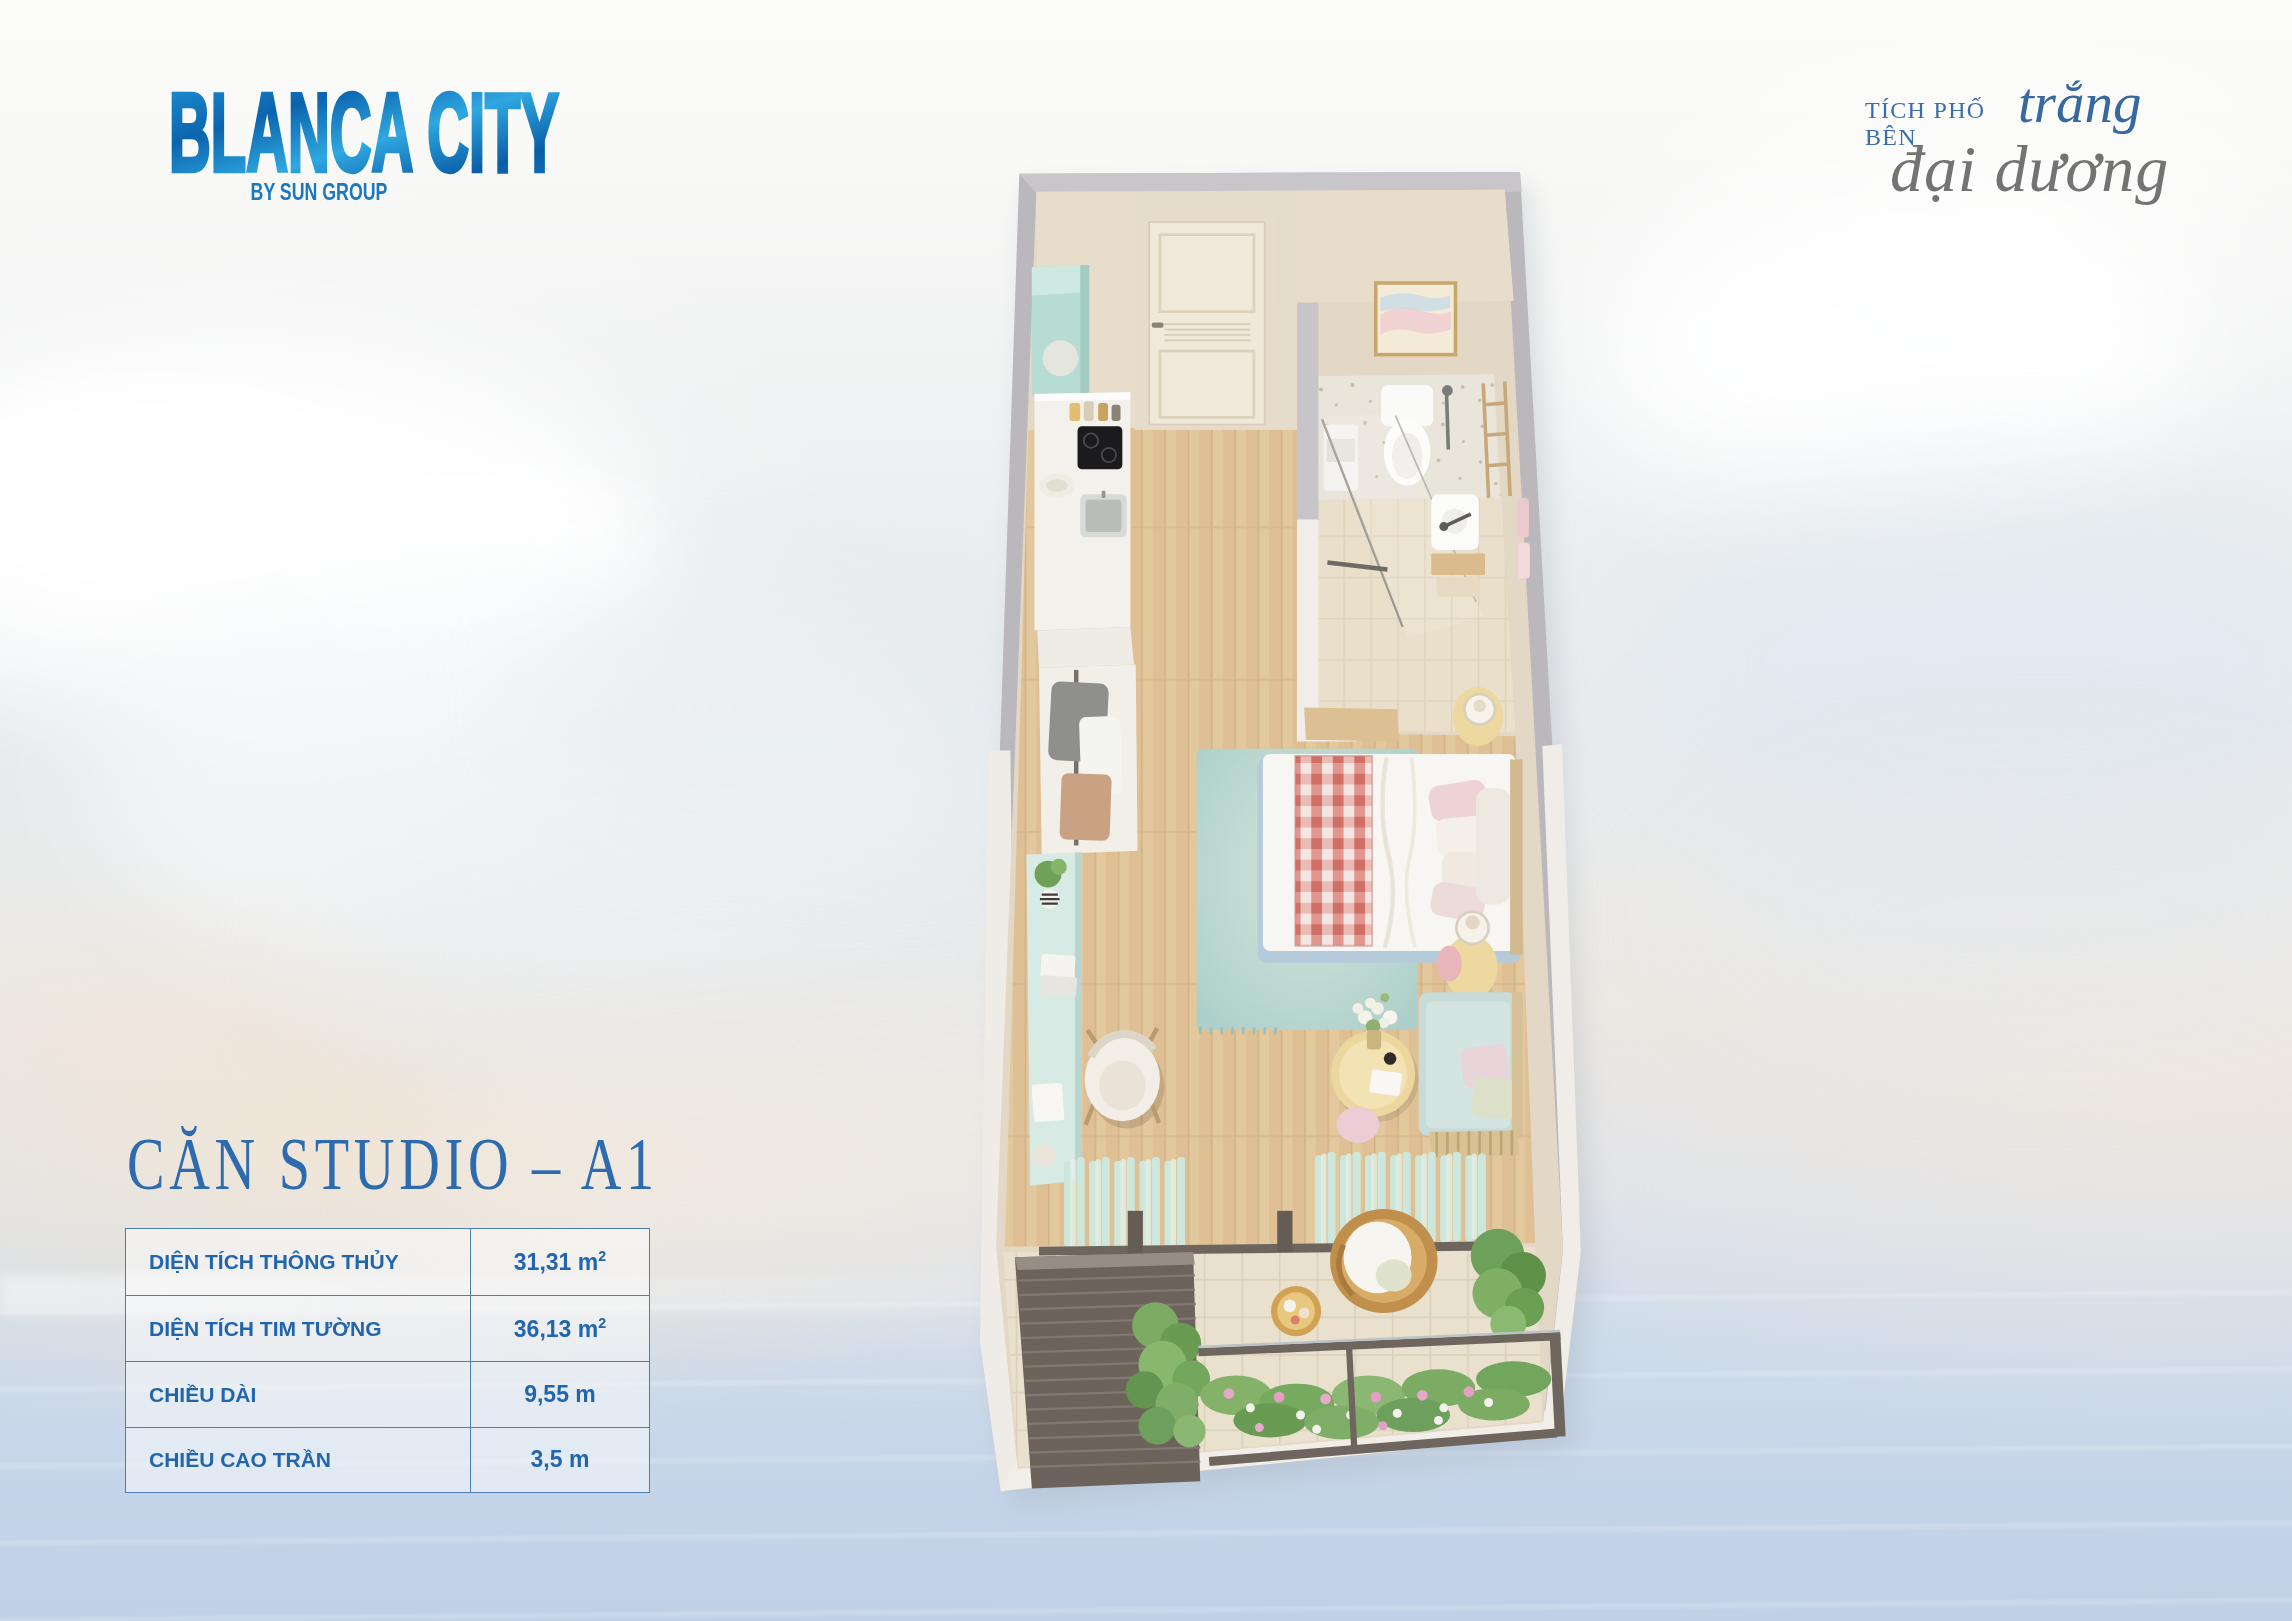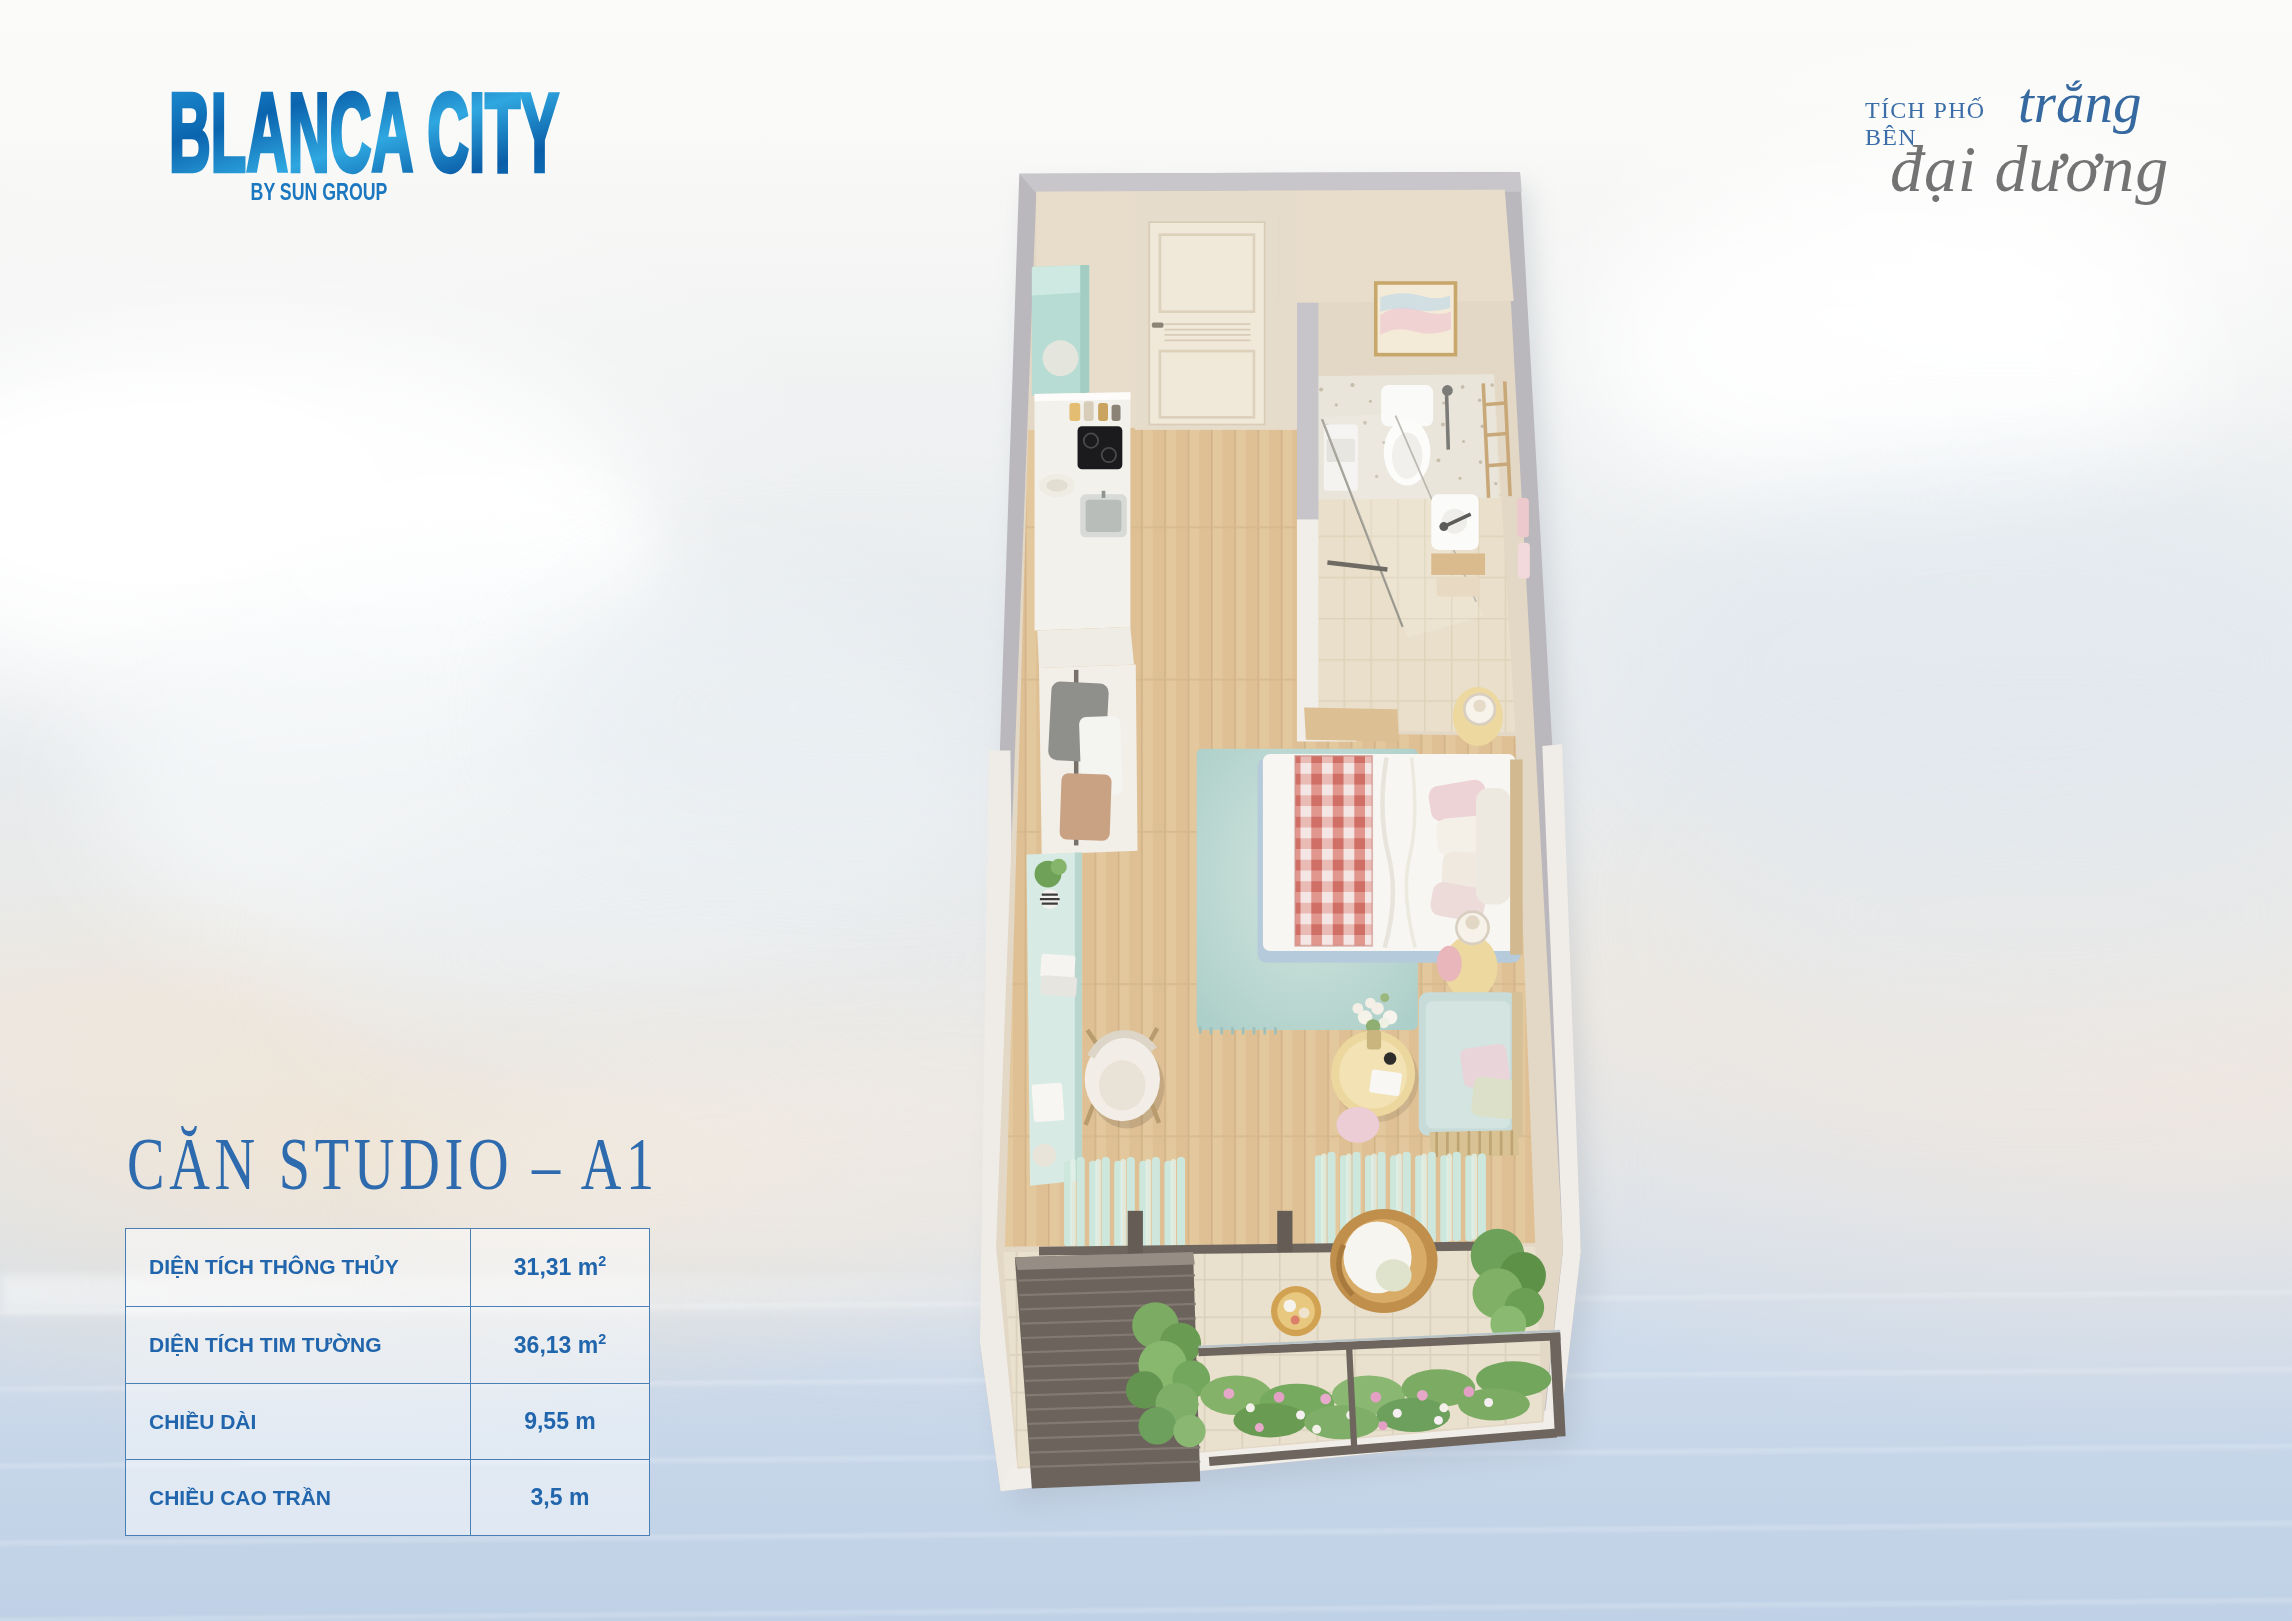--- a/index.html
+++ b/index.html
@@ -39,21 +39,21 @@
     font-size:24px;letter-spacing:1.3px;}
   .tag .c1{position:absolute;left:2018px;top:70px;font-family:"Liberation Serif",serif;
     font-style:italic;font-size:57px;color:#36699f;}
   .tag .c2{position:absolute;left:1890px;top:131px;font-family:Liberation Serif, serif;
     font-style:italic;font-size:66px;letter-spacing:0.9px;color:#737373;}
 
   .title{position:absolute;left:127px;top:1121px;font-family:"Liberation Serif",serif;
     font-size:75px;color:#2d6bae;letter-spacing:6.3px;white-space:nowrap;
     transform:scaleX(.75);transform-origin:left;}
 
-  table.spec{position:absolute;left:125px;top:1228px;width:525px;height:308px;
+  table.spec{position:absolute;left:125px;top:1228px;width:525px;height:265px;
     border-collapse:collapse;}
   table.spec td{border:1.8px solid #4a7fb5;background:rgba(255,255,255,.48);
     color:#2166ad;font-weight:bold;}
   table.spec td.l{padding-left:23px;font-size:21px;letter-spacing:0px;}
   table.spec td.v{text-align:center;font-size:23px;margin-top:44px;}
   table.spec sup{font-size:14.3px;}
 </style>
 </head>
 <body>
 <div class="bg"></div>

